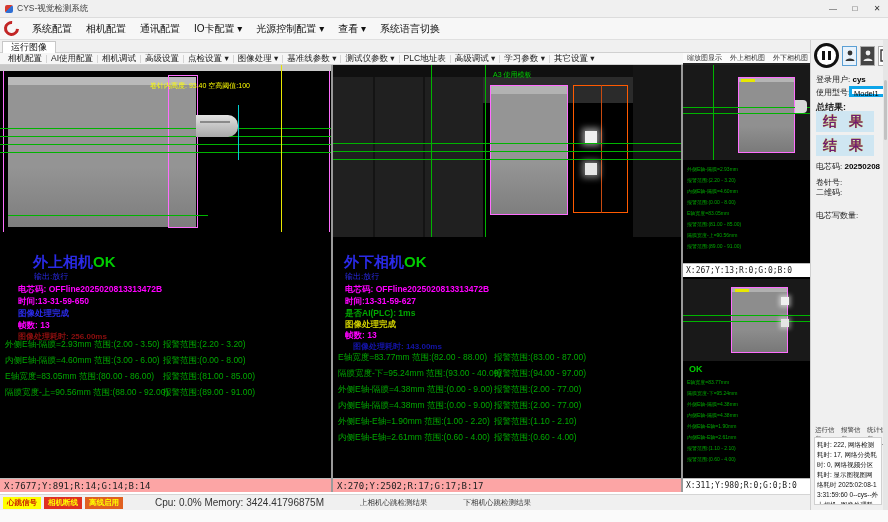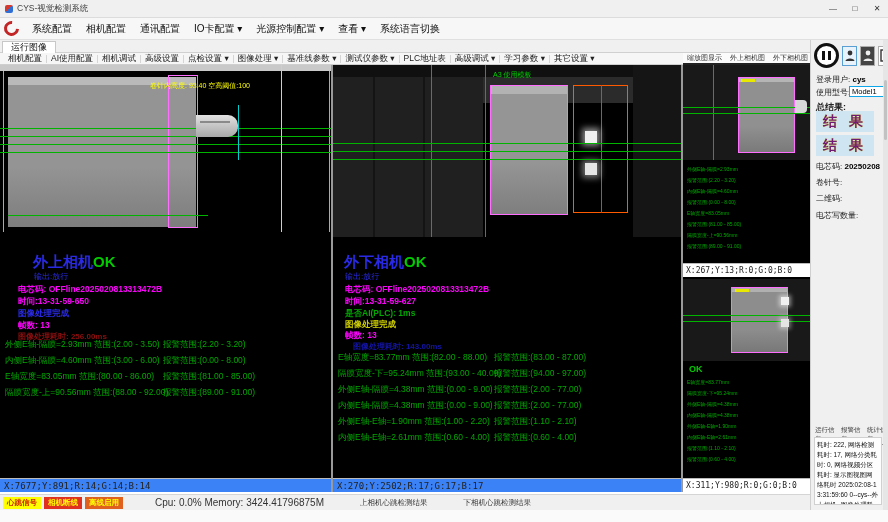--- a/index.html
+++ b/index.html
@@ -31,21 +31,21 @@
   .mini-tabs { position:absolute; left:683px; top:0; height:12px; width:127px; display:flex; align-items:center; background:#fbfbfb; border-bottom:2px solid #222; }
   .mini-tab { font-size:7px; color:#333; padding:0 4px; white-space:nowrap; }
 
   
   .main { position:absolute; top:65px; left:0; width:810px; height:427px; background:#9a9a9a; }
   .panel { position:absolute; top:0; height:427px; background:#000; }
   .panel-left { left:0; width:331px; }
   .panel-center { left:333px; width:348px; }
   .minicol { position:absolute; left:683px; top:0; width:127px; height:427px; background:#000; }
 
-  .cam-statusbar { position:absolute; left:0; bottom:0; width:100%; height:14px; background:#3b82f6; border-top:1px solid #bbb; font-family:"DejaVu Sans Mono", monospace; font-size:9px; color:#222; line-height:14px; padding-left:4px; }
+  .cam-statusbar { position:absolute; left:0; bottom:0; width:100%; height:14px; background:#fca5a5; border-top:1px solid #bbb; font-family:"DejaVu Sans Mono", monospace; font-size:9px; color:#222; line-height:14px; padding-left:4px; }
 
   
   .cam-img { position:absolute; left:0; top:0; overflow:hidden; background:#000; }
   .img-left { width:331px; height:167px; }
   .img-center { width:348px; height:172px; }
   .shape { position:absolute; }
 
   .overlay-text-yellow { position:absolute; font-size:7px; color:#ffff00; white-space:nowrap; }
   .overlay-text-green  { position:absolute; font-size:7px; color:#00d000; white-space:nowrap; }
 
@@ -79,21 +79,21 @@
   .sidebar { position:absolute; top:40px; left:810px; width:78px; height:482px; background:#f0f0f0; border-left:1px solid #cfcfcf; }
   .sb-scroll { position:absolute; right:0; top:0; width:5px; height:100%; background:#e6e6e6; }
   .sb-thumb { position:absolute; right:1px; top:40px; width:3px; height:60px; background:#c2c2c2; border-radius:2px; }
   .btnrow { position:absolute; left:3px; top:3px; display:flex; align-items:center; gap:3px; }
   .pause-btn { width:25px; height:25px; border-radius:50%; border:3px solid #111; background:#fff; display:flex; align-items:center; justify-content:center; gap:3px; }
   .pause-bar { width:3px; height:9px; background:#111; }
   .sm-btn { width:15px; height:20px; background:#fff; border:1px solid #adadad; display:flex; align-items:center; justify-content:center; }
   .sm-btn.sel { border:1px solid #5a9fd4; background:#e8f2fb; }
   .sb-label { position:absolute; left:5px; font-size:8px; color:#222; white-space:nowrap; }
   .sb-value { font-weight:bold; color:#000; }
-  .model-box { position:absolute; left:38px; width:37px; height:11px; background:#fff; border:1px solid #0ea5e9; font-size:7.5px; color:#000; line-height:10px; padding-left:2px; }
+  .model-box { position:absolute; left:38px; width:37px; height:11px; background:#fff; border:3px solid #0ea5e9; font-size:7.5px; color:#000; line-height:10px; padding-left:2px; }
   .result-block { position:absolute; left:5px; width:58px; height:21px; background:#cfe6f2; color:#701a75; font-size:14px; font-weight:bold; text-align:center; line-height:21px; letter-spacing:4px; text-shadow:0 0 1px #e8e800; }
   .log-tabs { position:absolute; left:3px; display:flex; gap:4px; }
   .log-tab { font-size:6.5px; color:#333; border-bottom:1px solid #999; padding:0 1px; }
   .log-area { position:absolute; left:3px; width:68px; height:68px; background:#fdfdfd; border:1px solid #d0d0d0; font-size:6.5px; line-height:1.55; color:#111; padding:2px; overflow:hidden; word-break:break-all; }
 
   
   .bottombar { position:absolute; top:494px; left:0; width:810px; height:16px; background:#f0f0f0; border-top:1px solid #d5d5d5; display:flex; align-items:center;gap:24px; }
   .badge { font-size:7.5px; font-weight:bold; padding:1px 4px; margin-left:3px; white-space:nowrap; }
   .cpu-text { font-size:10px; color:#333; margin-left:8px; white-space:nowrap; }
   .hb-text { font-size:7.5px; color:#333; margin-left:12px; white-space:nowrap; }
@@ -340,21 +340,21 @@
       </div>
     </div>
     <span class="sb-label" style="top:34px;"><span>登录用户:</span> <span class="sb-value">cys</span></span>
     <span class="sb-label" style="top:47px;">使用型号:</span>
     <span class="model-box" style="top:46px;">Model1</span>
     <span class="sb-label" style="top:61px;font-weight:bold;font-size:9px;">总结果:</span>
     <div class="result-block" style="top:71px;">结 果</div>
     <div class="result-block" style="top:95px;">结 果</div>
     <span class="sb-label" style="top:121px;"><span>电芯码:</span> <span class="sb-value">20250208</span></span>
     <span class="sb-label" style="top:137px;">卷针号:</span>
-    <span class="sb-label" style="top:153px;">二维码:</span>
+    <span class="sb-label" style="top:147px;">二维码:</span>
     <span class="sb-label" style="top:170px;">电芯写数量:</span>
     <div class="log-tabs" style="top:386px;">
         <span class="log-tab">运行信息</span>
         <span class="log-tab">报警信息</span>
         <span class="log-tab">统计信息</span>
       </div>
     <div class="log-area" style="top:397px;">耗时: 222, 网络检测耗时: 17, 网络分类耗时: 0, 网络视频分区耗时: 显示图视图网络耗时 2025:02:08-13:31:59:60 0--cys--外上相机--图像处理耗时: 256.00ms</div>
     <div class="sb-scroll">
         <div class="sb-thumb"></div>
       </div>

